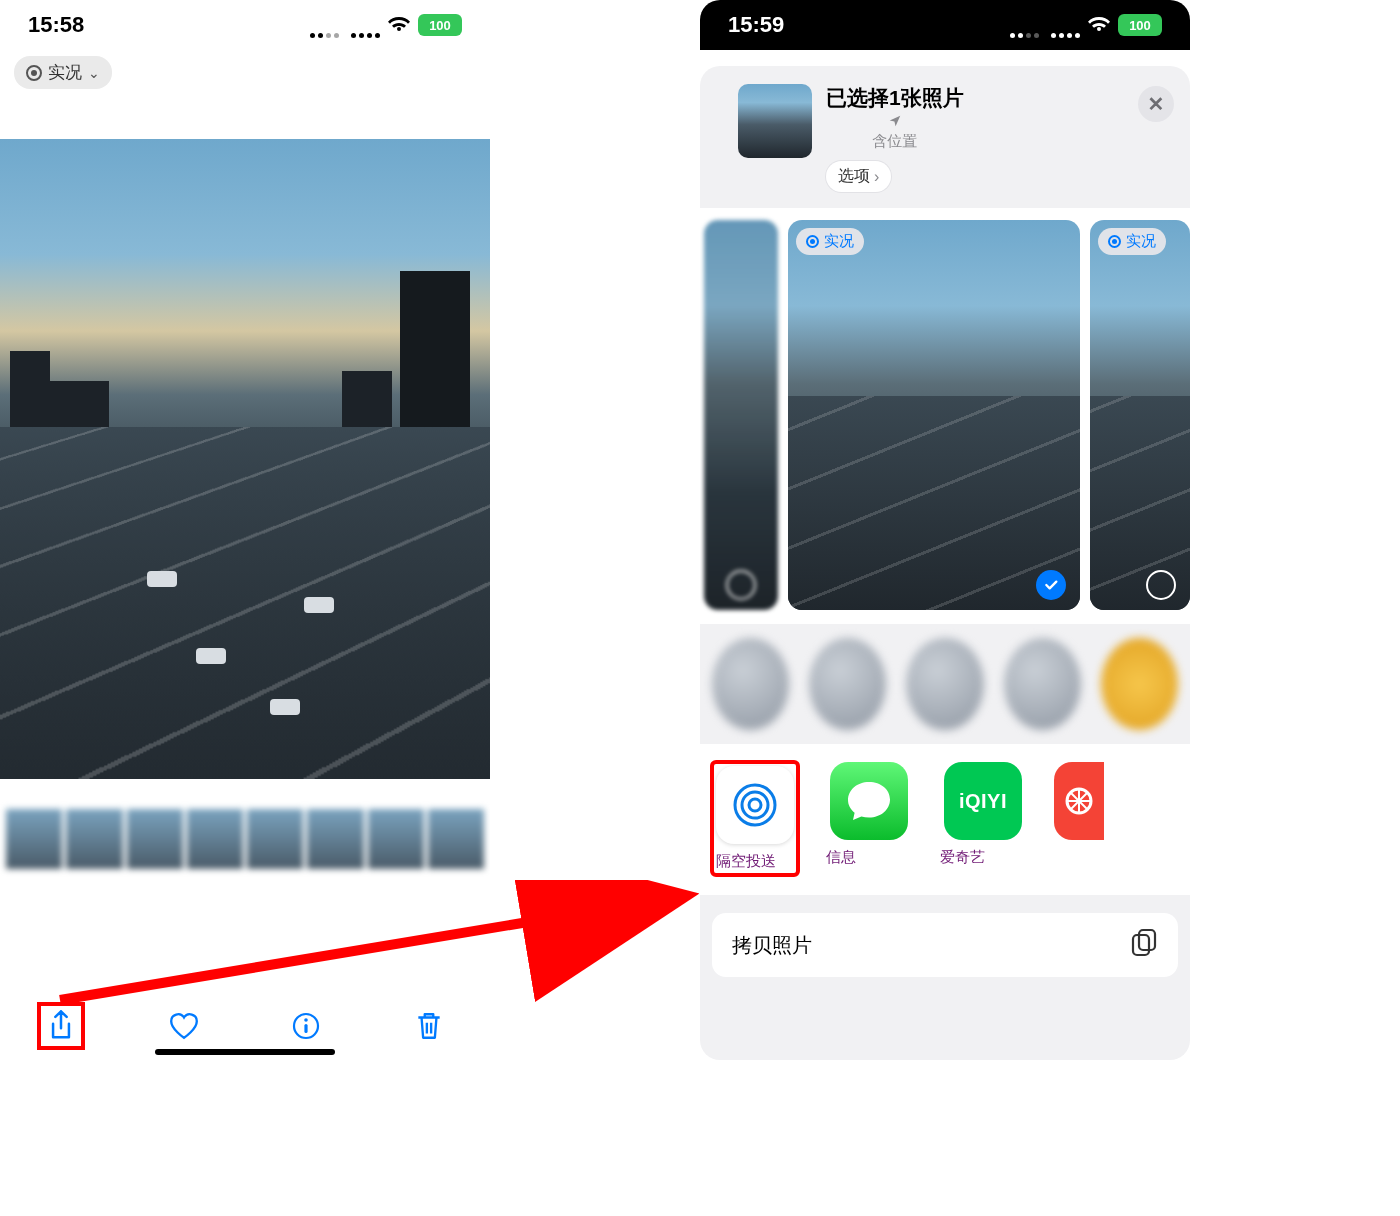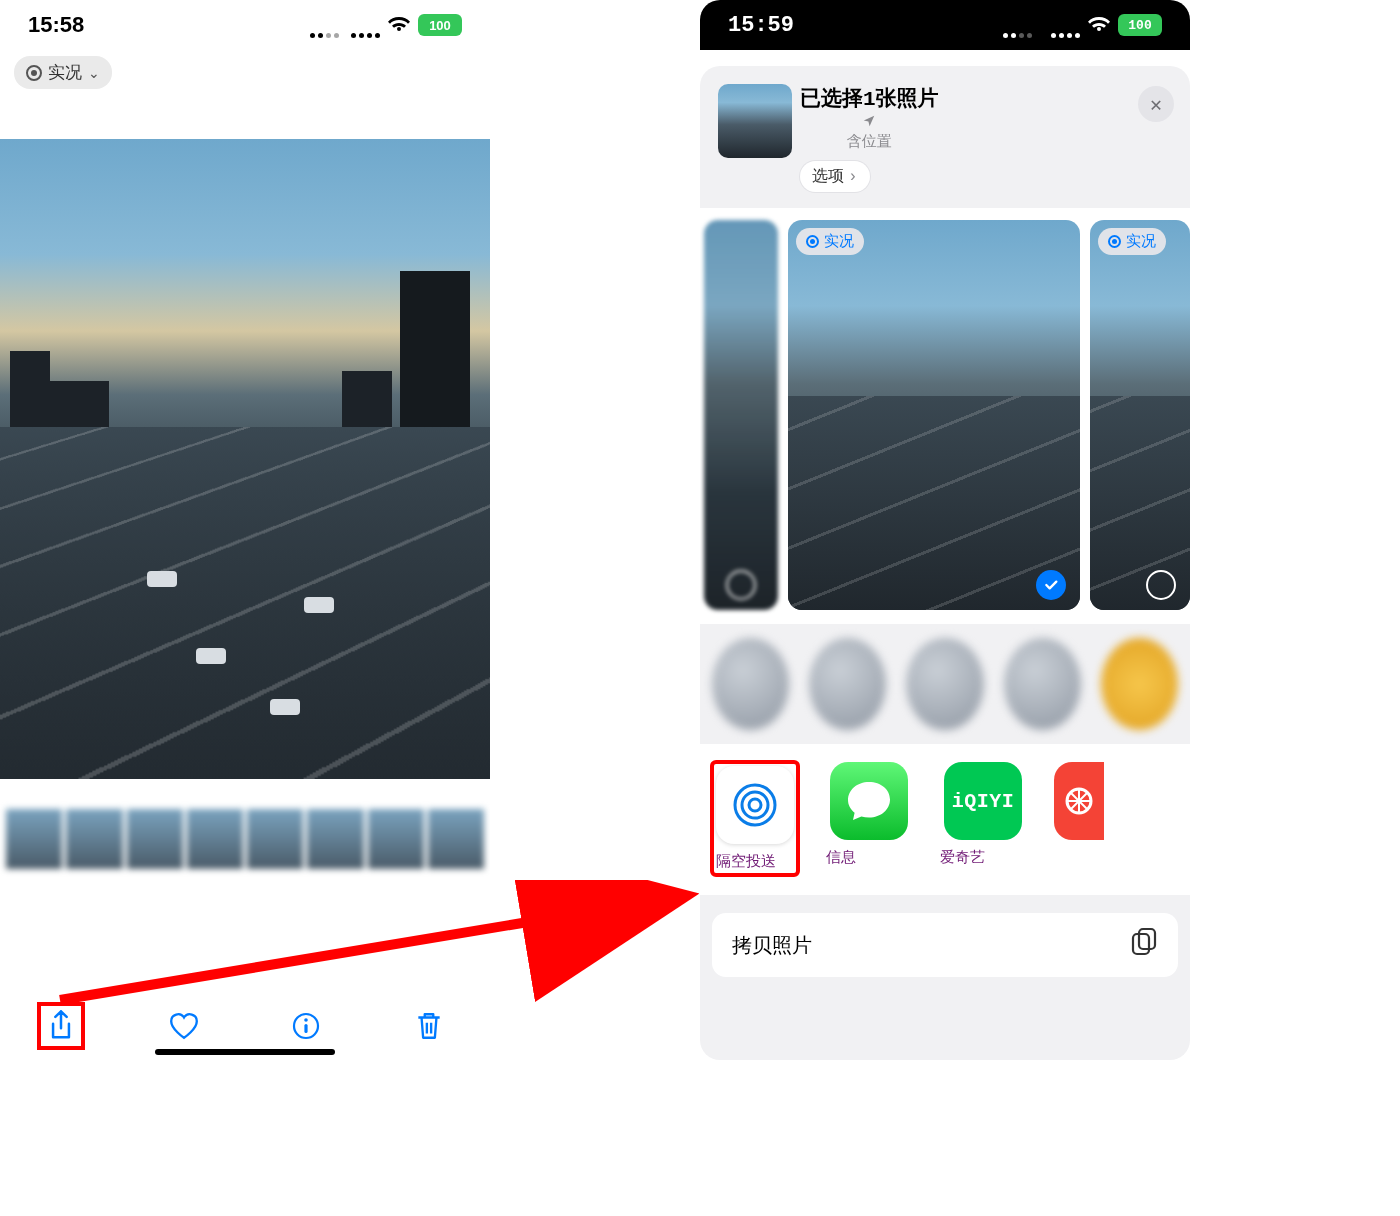--- a/index.html
+++ b/index.html
@@ -13,21 +13,21 @@
   }
   .phone {
     position: absolute;
     width: 490px;
     height: 1060px;
     background: #fff;
     border-radius: 20px;
     overflow: hidden;
   }
   .phone-left  { left: 0;    top: 0; }
-  .phone-right { left: 700px; top: 0; font-family: Liberation Mono, monospace; }
+  .phone-right { left: 700px; top: 0; }
 
   
   .status-bar {
     height: 50px;
     display: flex;
     align-items: center;
     justify-content: space-between;
     padding: 0 28px;
     font-weight: 700;
     font-size: 22px;
@@ -116,22 +116,22 @@
   .home-ind { position:absolute; bottom:5px; left:50%; transform:translateX(-50%);
     width:180px; height:6px; border-radius:3px; background:#000; }
 
   
   .sheet {
     position:absolute; top:66px; left:0; right:0; bottom:0;
     background:#f1f1f3; border-radius:20px 20px 0 0;
     padding-top:12px;
   }
   .sheet-header {
-    display:flex; align-items:flex-start; gap:8px;
-    padding:6px 18px 16px 18px; position:relative;
+    display:flex; align-items:flex-start; gap:14px;
+    padding:6px 18px 16px 18px; position:relative;margin-left:20px;
   }
   .sheet-thumb {
     width:74px; height:74px; border-radius:10px;
     background:linear-gradient(to bottom,#6fa8cc 0%,#88b9d6 25%,#4a5b68 55%,#20272d 100%);
   }
   .sheet-title { font-size:21px; font-weight:700; }
   .sheet-sub   { color:#8a8a8e; font-size:15px; display:flex; align-items:center; gap:4px; margin-top:2px;flex-direction:column;}
   .opt-chip {
     display:inline-flex; align-items:center; gap:4px;
     margin-top:10px; padding:5px 12px; border-radius:18px;

